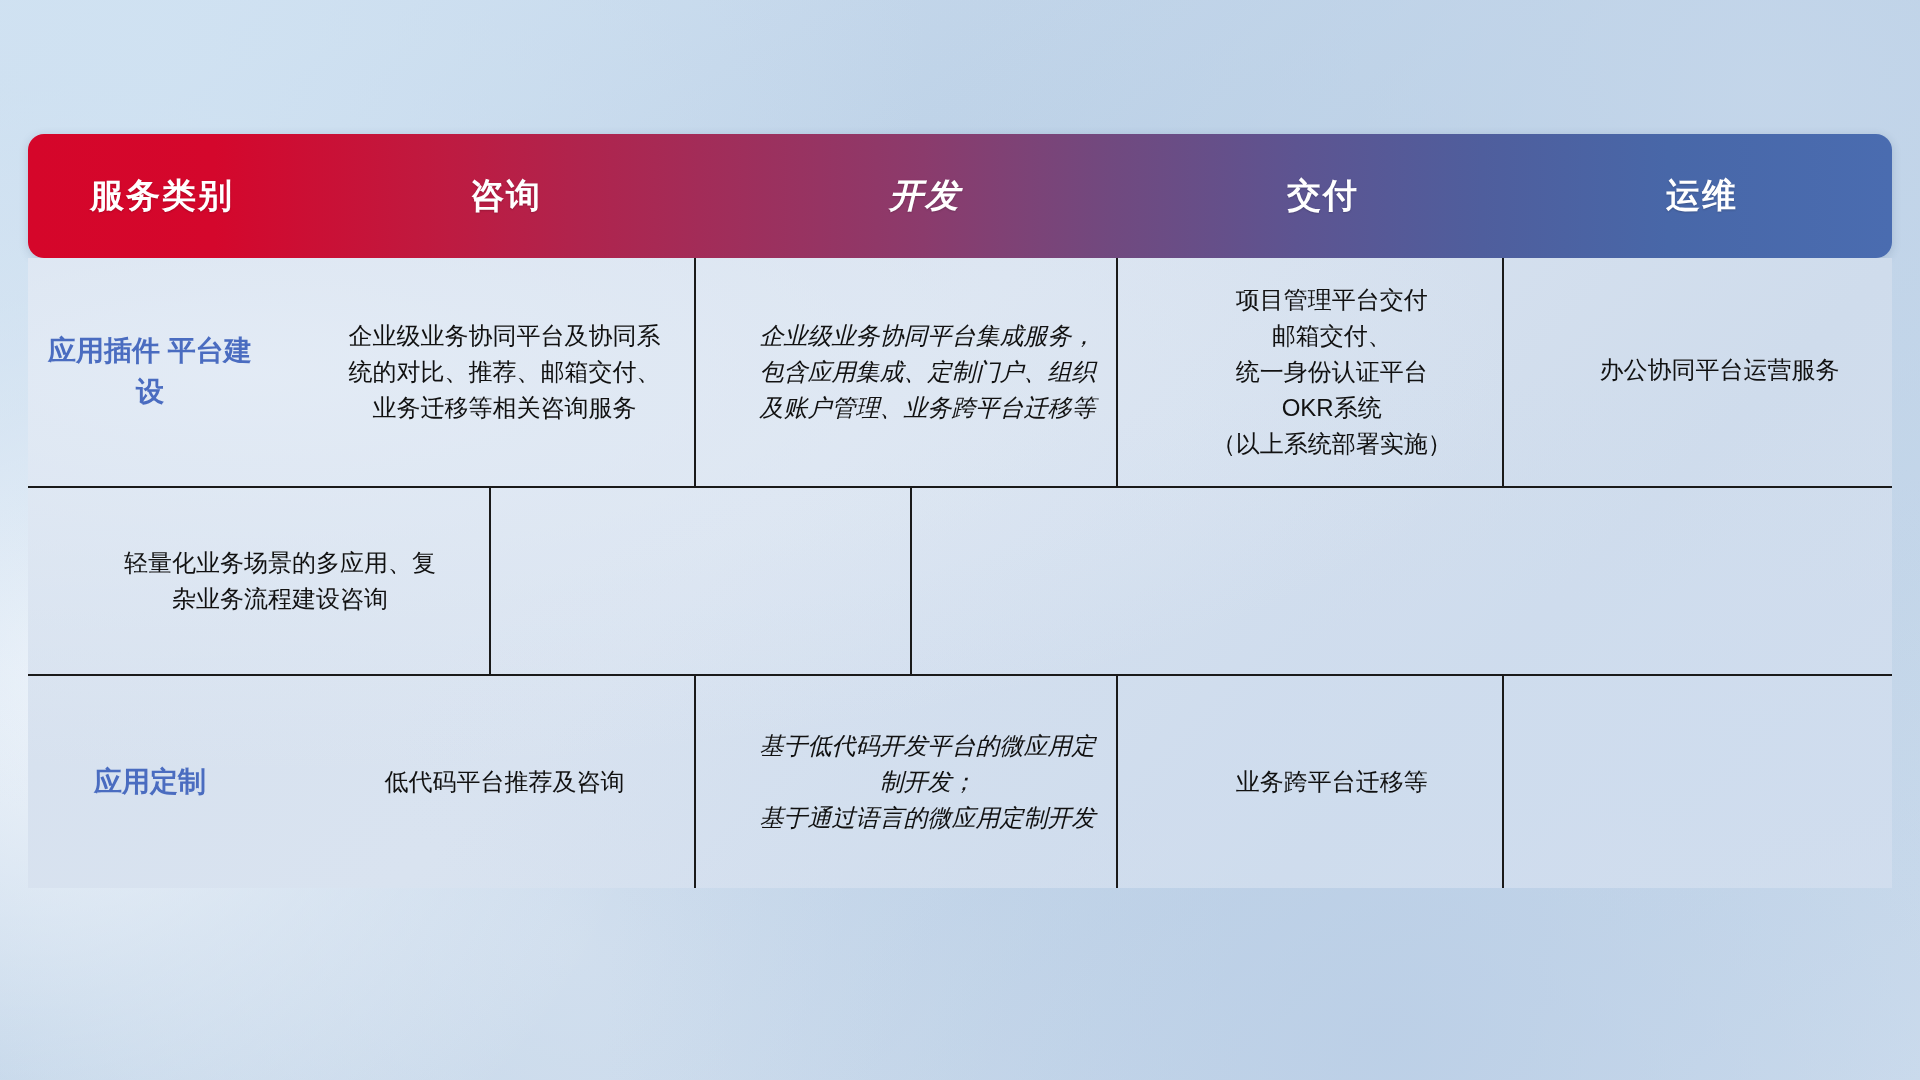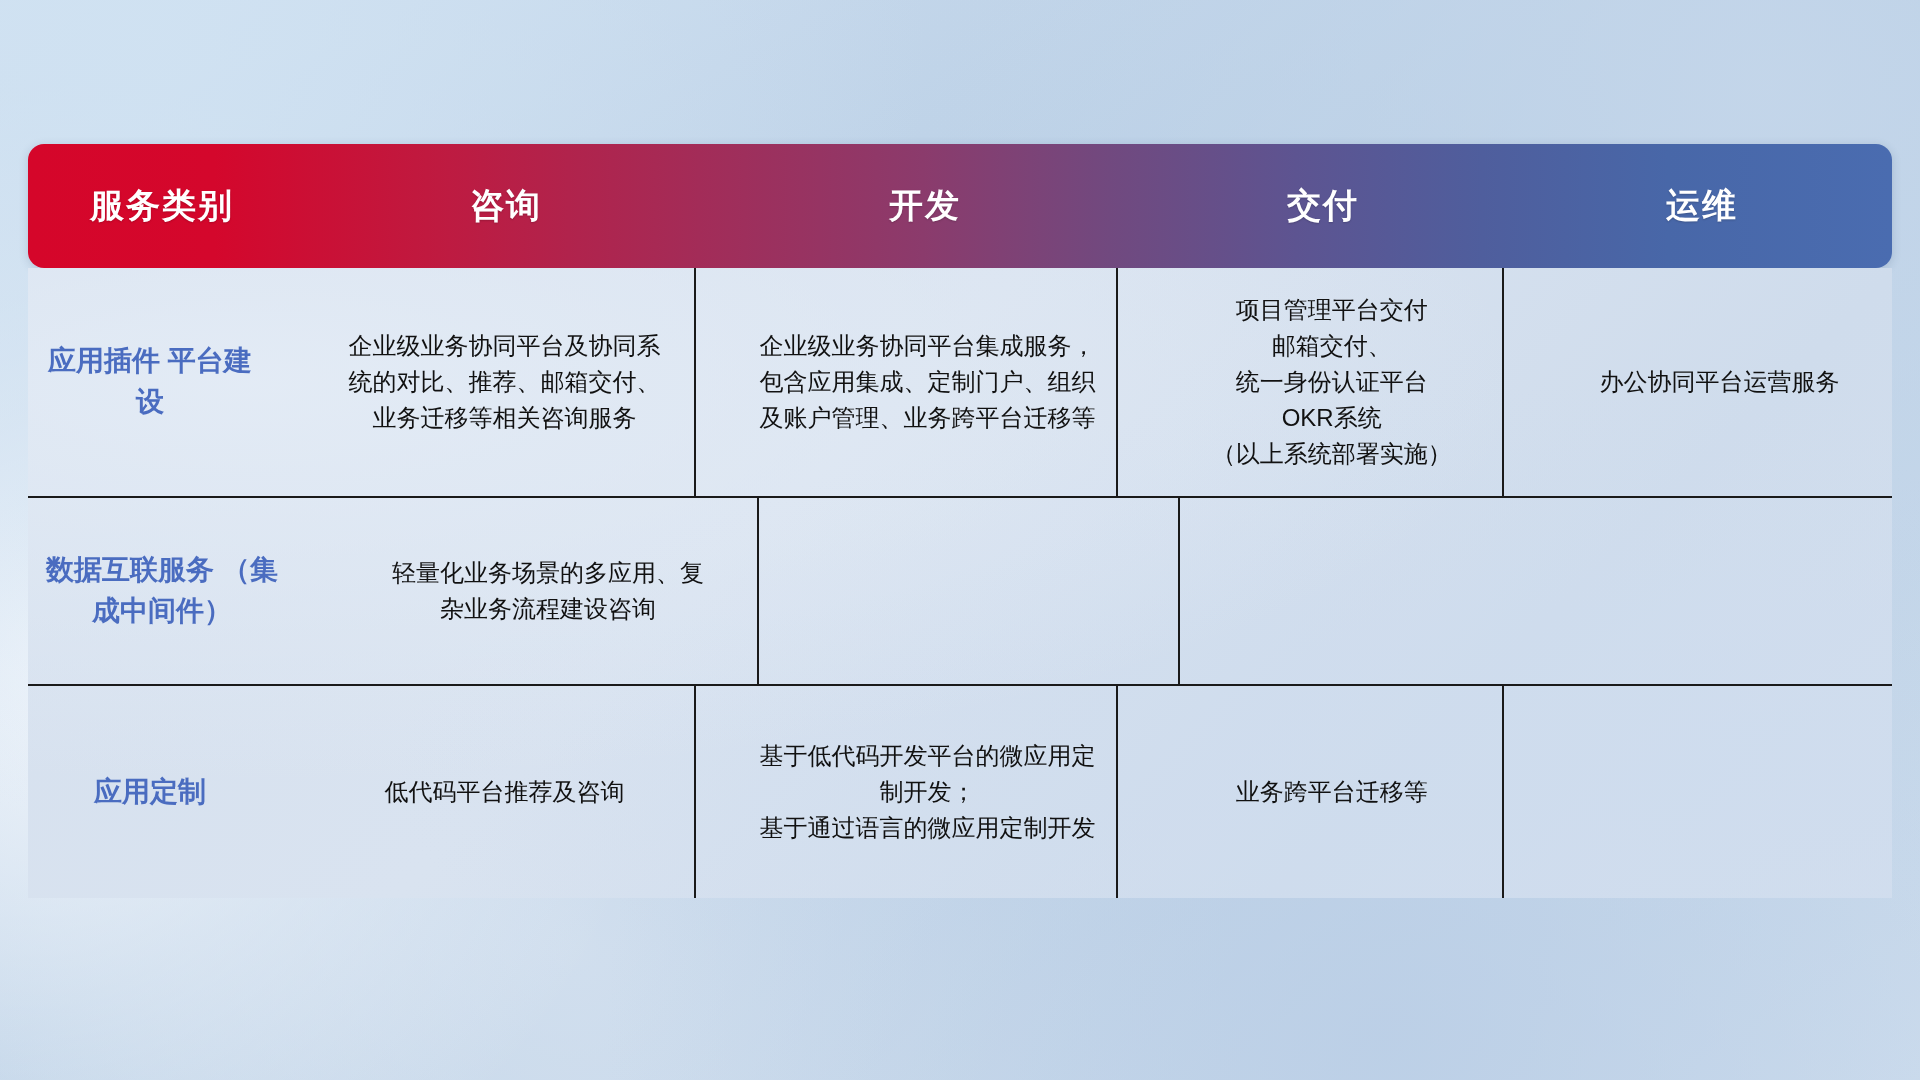--- a/index.html
+++ b/index.html
@@ -23,21 +23,21 @@
   .page {
     position: relative;
     width: 1920px;
     height: 1080px;
   }
 
   
   .table-wrap {
     position: absolute;
     left: 28px;
-    top: 144px;
+    top: 134px;
     width: 1864px;
   }
 
   
   .header-bar {
     display: flex;
     height: 124px;
     border-radius: 16px;
     overflow: hidden;
     background: linear-gradient(90deg,
@@ -103,23 +103,23 @@
     font-size: 24px;
     line-height: 1.5;
     text-align: center;
     white-space: pre-line;
     margin-left: 43px;
   }
 
   
   .c0 { width: 268px; }
   .c1 { width: 420px; }
-  .c2 { width: 418px; }
+  .c2 { width: 418px; font-style: italic; }
   .c3 { width: 378px; }
-  .c4 { width: 380px; }
+  .c4 { width: 380px; font-family: Liberation Mono, monospace; }
 
   
   .r0 { height: 228px; }
   .r1 { height: 186px; }
   .r2 { height: 212px; }
 </style>
 </head>
 <body>
 
 <div class="page">
@@ -167,24 +167,20 @@
 统一身份认证平台
 OKR系统
 （以上系统部署实施）</span>
         </div>
         <div class="cell cell-text c4 no-rule">
           <span>办公协同平台运营服务</span>
         </div>
       </div>
 
       <div class="row r1">
-        <div class="cell cell-cat c0">
-          <span>数据互联服务
-（集成中间件）</span>
-        </div>
         <div class="cell cell-text c1">
           <span>轻量化业务场景的多应用、复
 杂业务流程建设咨询</span>
         </div>
         <div class="cell cell-text c3">
           <span></span>
         </div>
         <div class="cell cell-text c4 no-rule">
           <span></span>
         </div>

